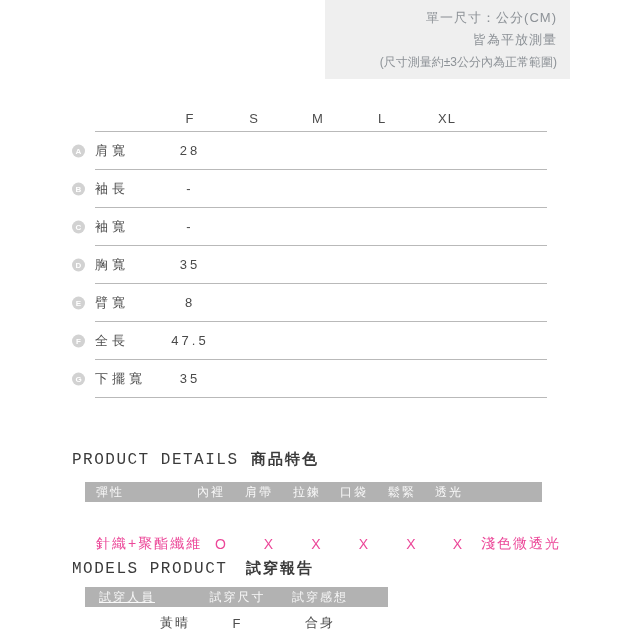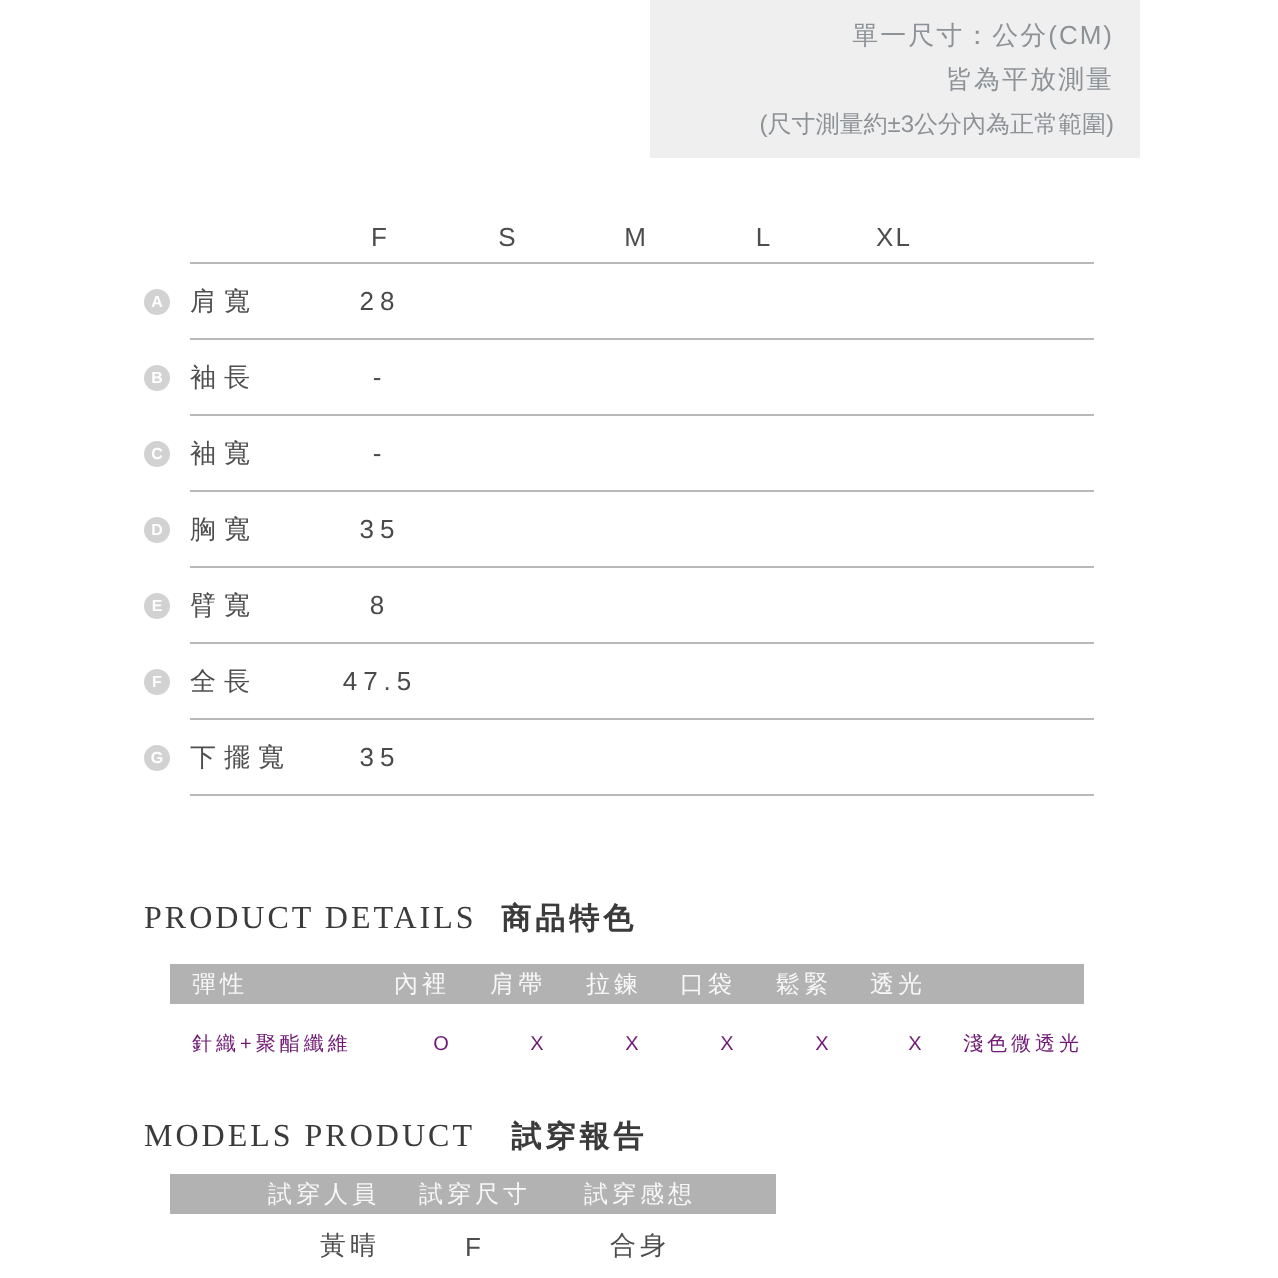--- a/index.html
+++ b/index.html
@@ -25,50 +25,50 @@
   .st-label{color:#4f4f4f;font-size:13px;letter-spacing:4px;white-space:nowrap;}
   .st-val{text-align:center;color:#4a4a4a;font-size:13px;letter-spacing:3px;}
   .badge{
     position:absolute;left:-23px;top:50%;transform:translateY(-50%);
     width:13px;height:13px;border-radius:50%;background:#d2d2d2;
     color:#ffffff;font-size:8px;line-height:13px;text-align:center;font-weight:bold;
   }
 
   
   .section-heading{position:absolute;left:72px;color:#3b3b3b;white-space:nowrap;}
-  .heading-en{font-family:Liberation Serif, serif;font-size:16px;letter-spacing:1.5px;}
+  .heading-en{font-family:Liberation Mono, monospace;font-size:16px;letter-spacing:1.5px;}
   .heading-zh{font-size:15px;font-weight:bold;letter-spacing:2px;margin-left:8px;}
   #pd-heading{top:450px;}
   #mf-heading{top:559px;}
   #mf-heading .heading-zh{margin-left:14px;}
 
   
   .pd-grid{display:grid;grid-template-columns:112px 48px 48px 47px 48px 47px 46px 61px;align-items:center;}
   .pd-bar{
     position:absolute;left:85px;top:482px;width:457px;height:20px;
     background:#b2b2b2;color:#f8f8f8;font-size:12px;
   }
   .pd-bar span{text-align:left;letter-spacing:2px;white-space:nowrap;}
   .pd-bar span:first-child{text-align:left;padding-left:11px;}
   .pd-row{
-    position:absolute;left:85px;top:510px;width:457px;height:24px;
-    color:#701a75;font-size:10px;
+    position:absolute;left:85px;top:532px;width:457px;height:24px;
+    color:#ec4899;font-size:14px;
   }
   .pd-row span{text-align:center;letter-spacing:1px;white-space:nowrap;}
   .pd-row span:first-child{text-align:left;padding-left:11px;letter-spacing:2px;}
   .pd-row span:last-child{letter-spacing:2px;}
 
   
   .mf-grid{display:grid;grid-template-columns:105px 95px 70px auto;align-items:center;}
   .mf-bar{
     position:absolute;left:85px;top:587px;width:303px;height:20px;
     background:#b2b2b2;color:#f8f8f8;font-size:12px;
   }
   .mf-bar span{text-align:center;letter-spacing:2px;white-space:nowrap;}
-  .mf-bar span:first-child{text-align:right;padding-left:14px;}
+  .mf-bar span:first-child{text-align:left;padding-left:14px;text-decoration:underline;}
   .mf-row{
     position:absolute;left:85px;top:611px;width:303px;height:24px;
     color:#4d4d4d;font-size:13px;
   }
   .mf-row span{text-align:center;letter-spacing:2px;white-space:nowrap;}
   .mf-row span:first-child{text-align:right;padding-left:12px;}
 </style>
 </head>
 <body>
 

